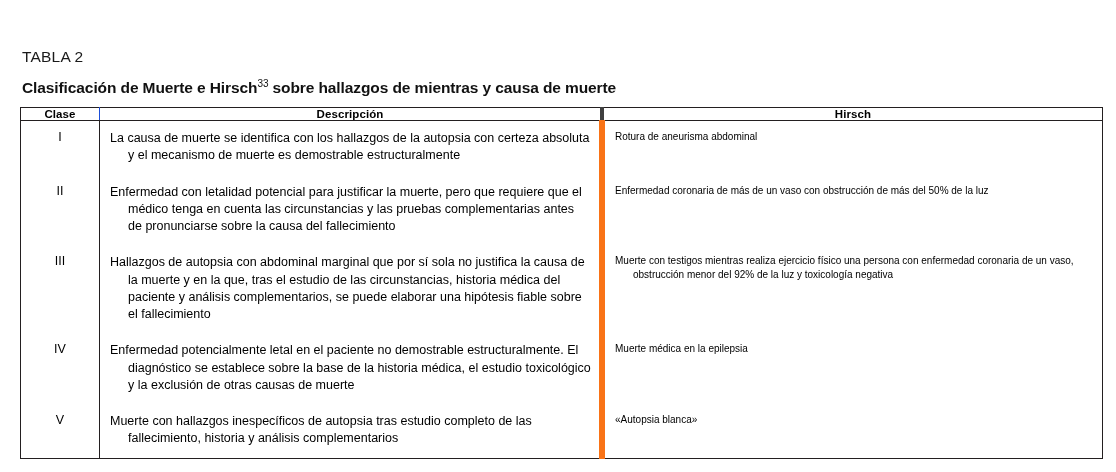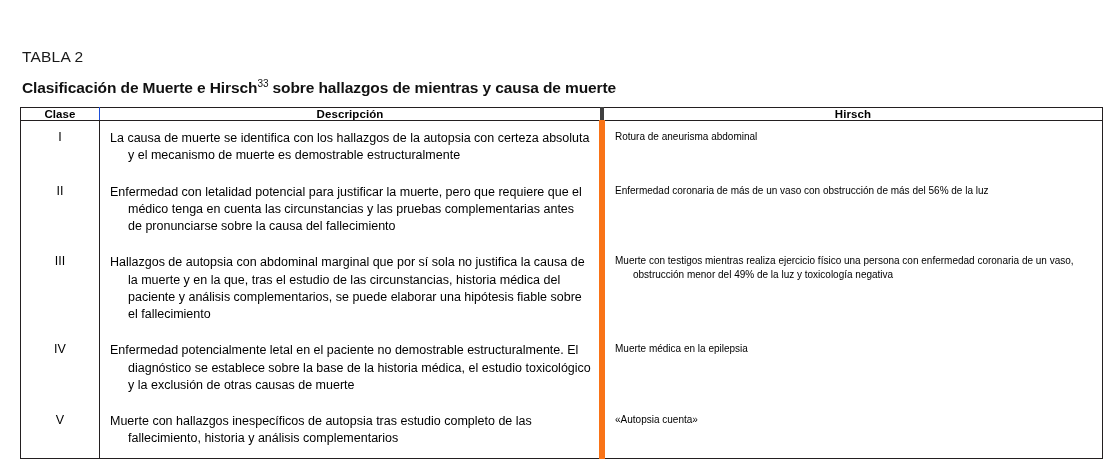--- a/index.html
+++ b/index.html
@@ -118,46 +118,46 @@
         <td class="c-ejem">
             <div class="hang-ej">Rotura de aneurisma abdominal</div>
           </td>
       </tr>
       <tr>
         <td class="c-clase">II</td>
         <td class="c-desc">
             <div class="hang">Enfermedad con letalidad potencial para justificar la muerte, pero que requiere que el médico tenga en cuenta las circunstancias y las pruebas complementarias antes de pronunciarse sobre la causa del fallecimiento</div>
           </td>
         <td class="c-ejem">
-            <div class="hang-ej">Enfermedad coronaria de más de un vaso con obstrucción de más del 56% de la luz</div>
+            <div class="hang-ej">Enfermedad coronaria de más de un vaso con obstrucción de más del 50% de la luz</div>
           </td>
       </tr>
       <tr>
         <td class="c-clase">III</td>
         <td class="c-desc">
             <div class="hang">Hallazgos de autopsia con abdominal marginal que por sí sola no justifica la causa de la muerte y en la que, tras el estudio de las circunstancias, historia médica del paciente y análisis complementarios, se puede elaborar una hipótesis fiable sobre el fallecimiento</div>
           </td>
         <td class="c-ejem">
-            <div class="hang-ej">Muerte con testigos mientras realiza ejercicio físico una persona con enfermedad coronaria de un vaso, obstrucción menor del 49% de la luz y toxicología negativa</div>
+            <div class="hang-ej">Muerte con testigos mientras realiza ejercicio físico una persona con enfermedad coronaria de un vaso, obstrucción menor del 92% de la luz y toxicología negativa</div>
           </td>
       </tr>
       <tr>
         <td class="c-clase">IV</td>
         <td class="c-desc">
             <div class="hang">Enfermedad potencialmente letal en el paciente no demostrable estructuralmente. El diagnóstico se establece sobre la base de la historia médica, el estudio toxicológico y la exclusión de otras causas de muerte</div>
           </td>
         <td class="c-ejem">
             <div class="hang-ej">Muerte médica en la epilepsia</div>
           </td>
       </tr>
       <tr>
         <td class="c-clase">V</td>
         <td class="c-desc">
             <div class="hang">Muerte con hallazgos inespecíficos de autopsia tras estudio completo de las fallecimiento, historia y análisis complementarios</div>
           </td>
         <td class="c-ejem">
-            <div class="hang-ej">«Autopsia cuenta»</div>
+            <div class="hang-ej">«Autopsia blanca»</div>
           </td>
       </tr>
     </tbody>
   </table>
 
 </div>
 
 </body></html>

